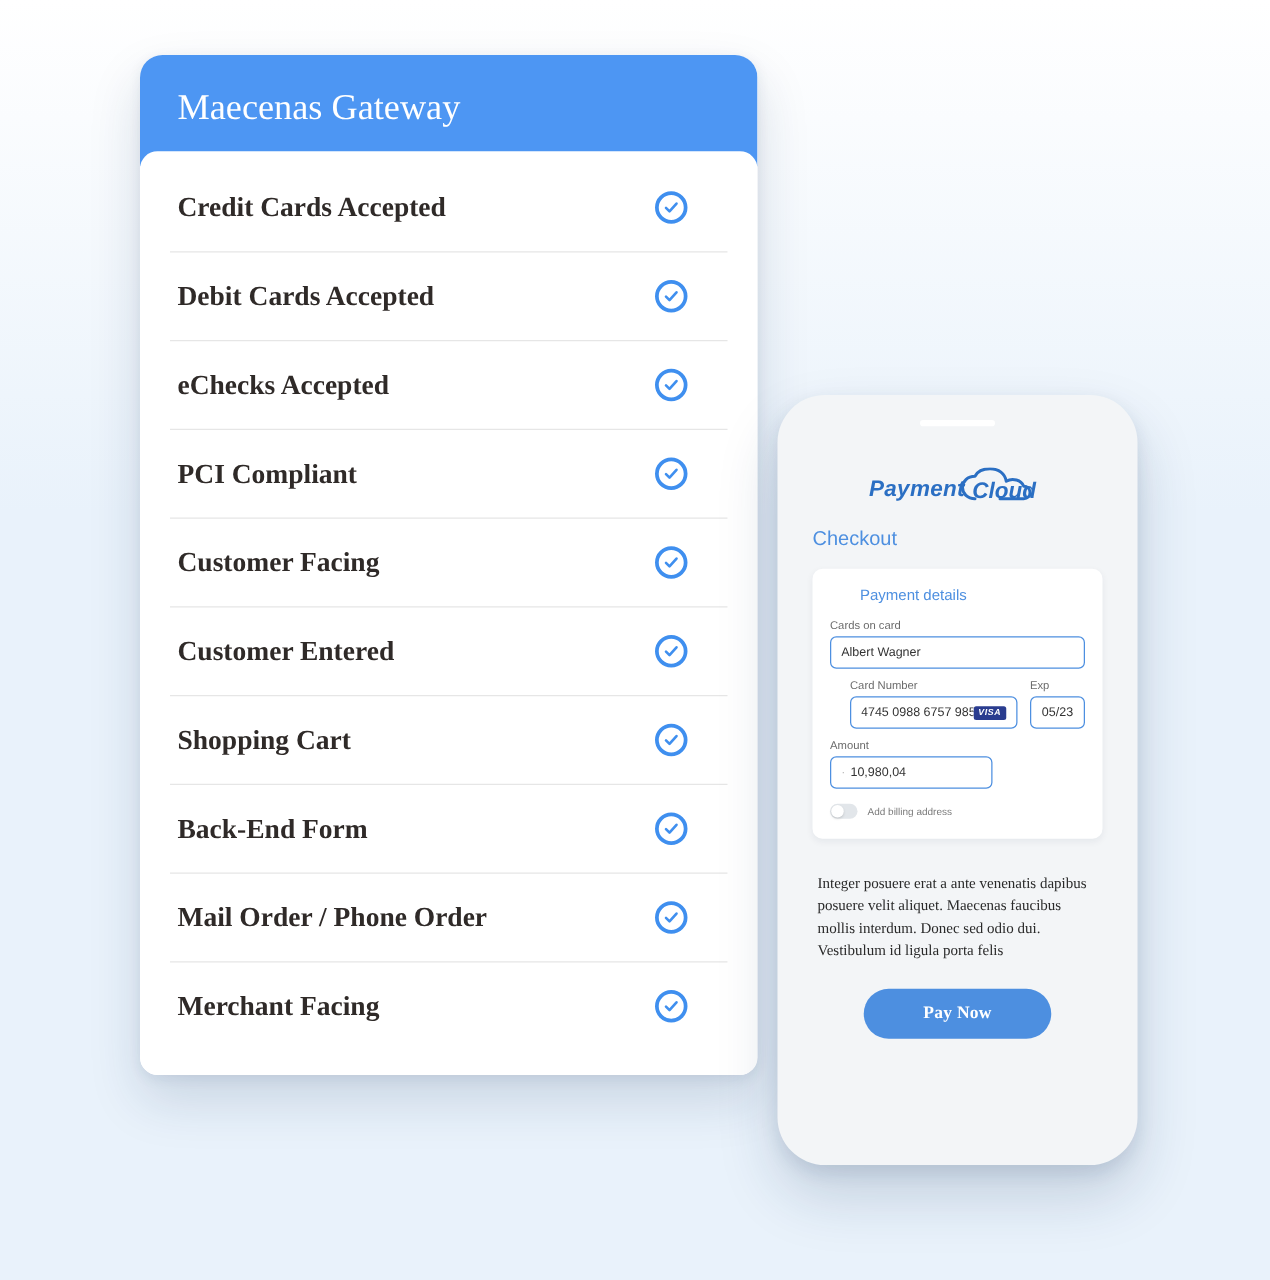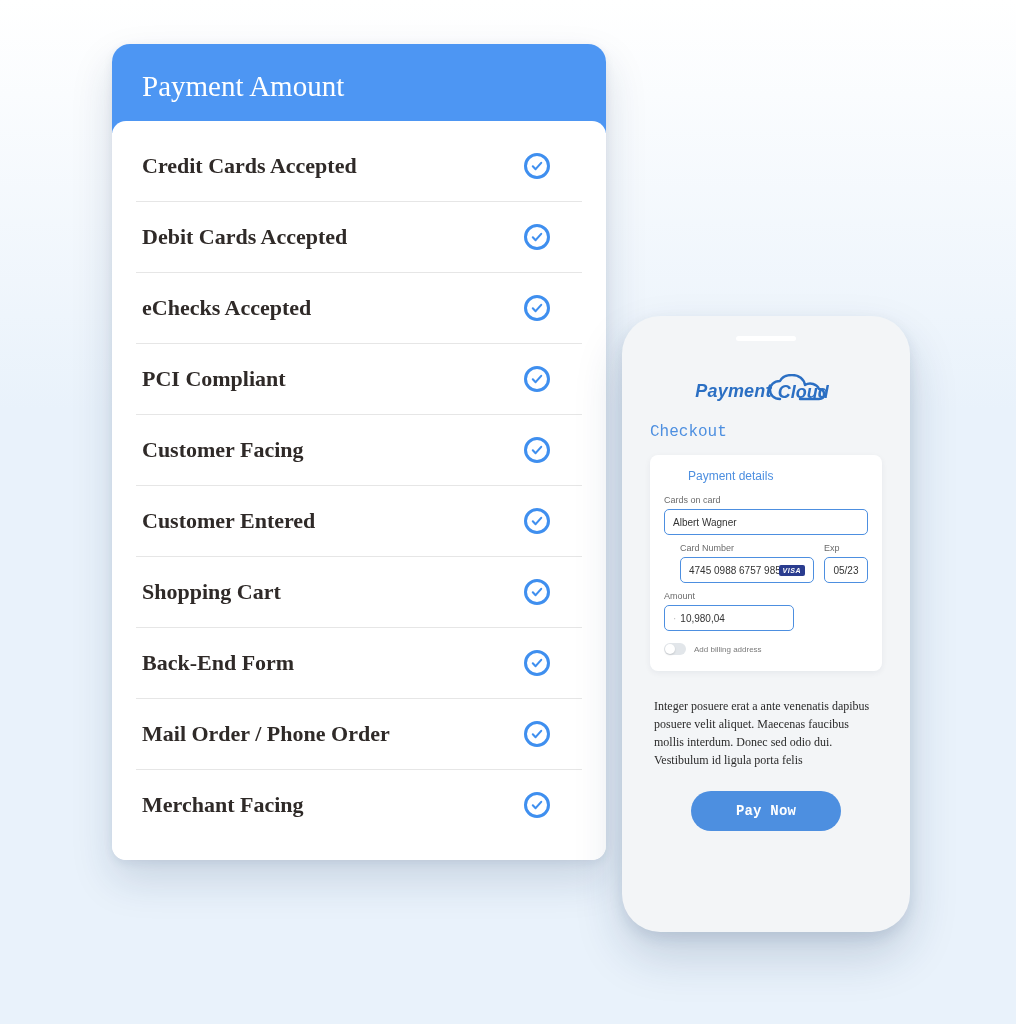--- a/index.html
+++ b/index.html
@@ -52,21 +52,21 @@
       font-family: Arial, Helvetica, sans-serif;
     }
 
     .brand { text-align:center; margin:10px 0 20px; }
     .brand .word { font-family: Arial, sans-serif; font-weight:700; }
     .brand .payment { font-size:18px; font-style:italic; color:#2b6fc3; letter-spacing:.2px; }
     .brand .cloud-wrap { position:relative; display:inline-block; vertical-align:middle; }
     .brand .cloud-svg { position:absolute; left:-6px; top:-8px; }
     .brand .cloud-text { position:relative; font-size:18px; font-style:italic; color:#2b6fc3; font-weight:700; padding:0 8px 0 6px; }
 
-    .section-title { color:#4d8fe0; font-size:16px; margin:8px 0 14px; font-family: Liberation Mono, monospace; }
+    .section-title { color:#4d8fe0; font-size:16px; margin:8px 0 14px; font-family: Liberation Sans, sans-serif; }
 
     .details-card {
       background:#fff; border-radius:8px; padding:14px 14px 16px;
       box-shadow: 0 2px 6px rgba(20,40,70,.06);
     }
     .details-head { color:#4d8fe0; font-size:12px; margin-bottom:12px;margin-left:24px; }
 
     .field-label { font-size:9px; color:#6b6b6b; margin:8px 0 4px; }
     .field {
       border:1.5px solid #4d8fe0; border-radius:5px; height:26px;
@@ -99,28 +99,28 @@
 
     .lorem {
       font-family: Georgia, serif; font-size:12px; color:#2a2a2a;
       line-height:1.5; margin:26px 4px 0;
     }
 
     .pay-btn {
       display:block; margin:22px auto 0; width:150px; height:40px;
       border:none; border-radius:22px; background:#4d8fe0; color:#fff;
       font-size:14px; font-weight:700; letter-spacing:.2px; cursor:pointer;
-      font-family: Liberation Mono, monospace;
+      font-family: Liberation Serif, serif;
     }
   </style>
 </head>
 <body>
 
 <div class="feature-card">
-  <div class="feature-header">Payment Amount</div>
+  <div class="feature-header">Maecenas Gateway</div>
   <div class="feature-body" id="feature-body">
 
   <div class="feature-row">
         <span class="feature-label">Credit Cards Accepted</span>
         <span class="check-icon">
           <svg viewBox="0 0 20 20">
             <path d="M4 10.5l4 4 8-9" fill="none" stroke="#3f8fef" stroke-width="3" stroke-linecap="round" stroke-linejoin="round"></path>
           </svg>
         </span>
       </div>

